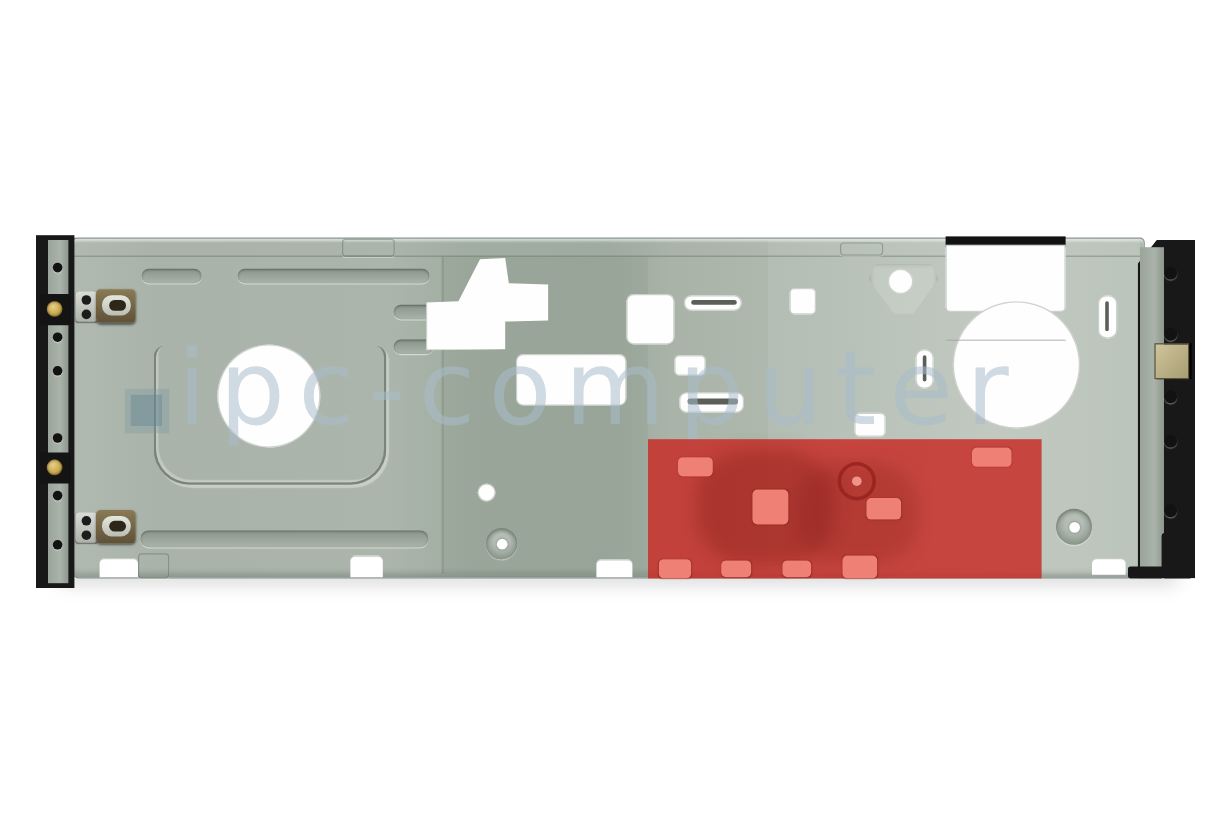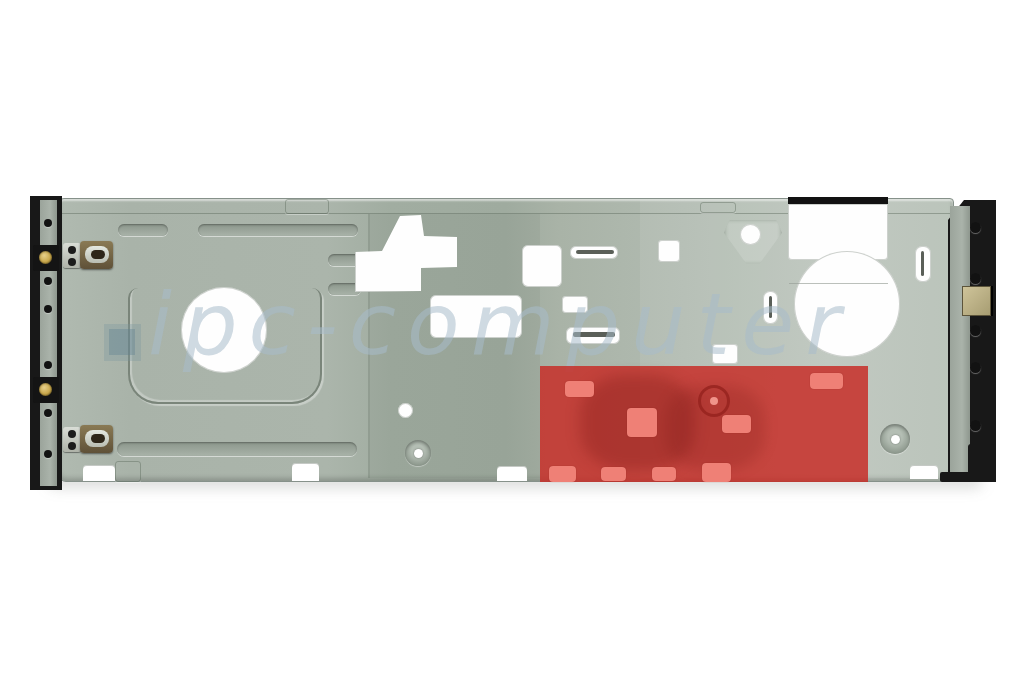--- a/index.html
+++ b/index.html
@@ -67,21 +67,21 @@
        box-shadow:inset 0 0 0 1px rgba(115,125,115,.35);}
   .cut.round{border-radius:50%;}
   .bar-dark{position:absolute;background:#5a5f58;border-radius:2px;}
 
   
   .tab{position:absolute;background:#ffffff;border-radius:4px 4px 0 0;
        box-shadow:inset 0 1px 0 rgba(110,120,110,.4);}
 
   
   .wm-text{position:absolute;left:148px;top:281px;font-size:86px;line-height:86px;
-           letter-spacing:11px;color:rgba(168,188,203,.55);font-weight:normal;font-style:italic;}
+           letter-spacing:11px;color:rgba(168,188,203,.55);font-weight:normal;}
   .wm-sq-outer{position:absolute;left:104px;top:324px;width:37px;height:37px;
                background:rgba(120,148,160,.32);}
   .wm-sq-inner{position:absolute;left:109px;top:329px;width:26px;height:26px;
                background:rgba(95,128,145,.38);}
 
   
   .red-region{position:absolute;left:540px;top:366px;width:328px;height:116px;
               background:var(--red,#c72c26);opacity:.84;}
   .red-blob{position:absolute;background:rgba(110,18,14,.28);filter:blur(7px);border-radius:40%;}
   .pinkcut{position:absolute;background:var(--pink,#ef8076);border-radius:4px;

